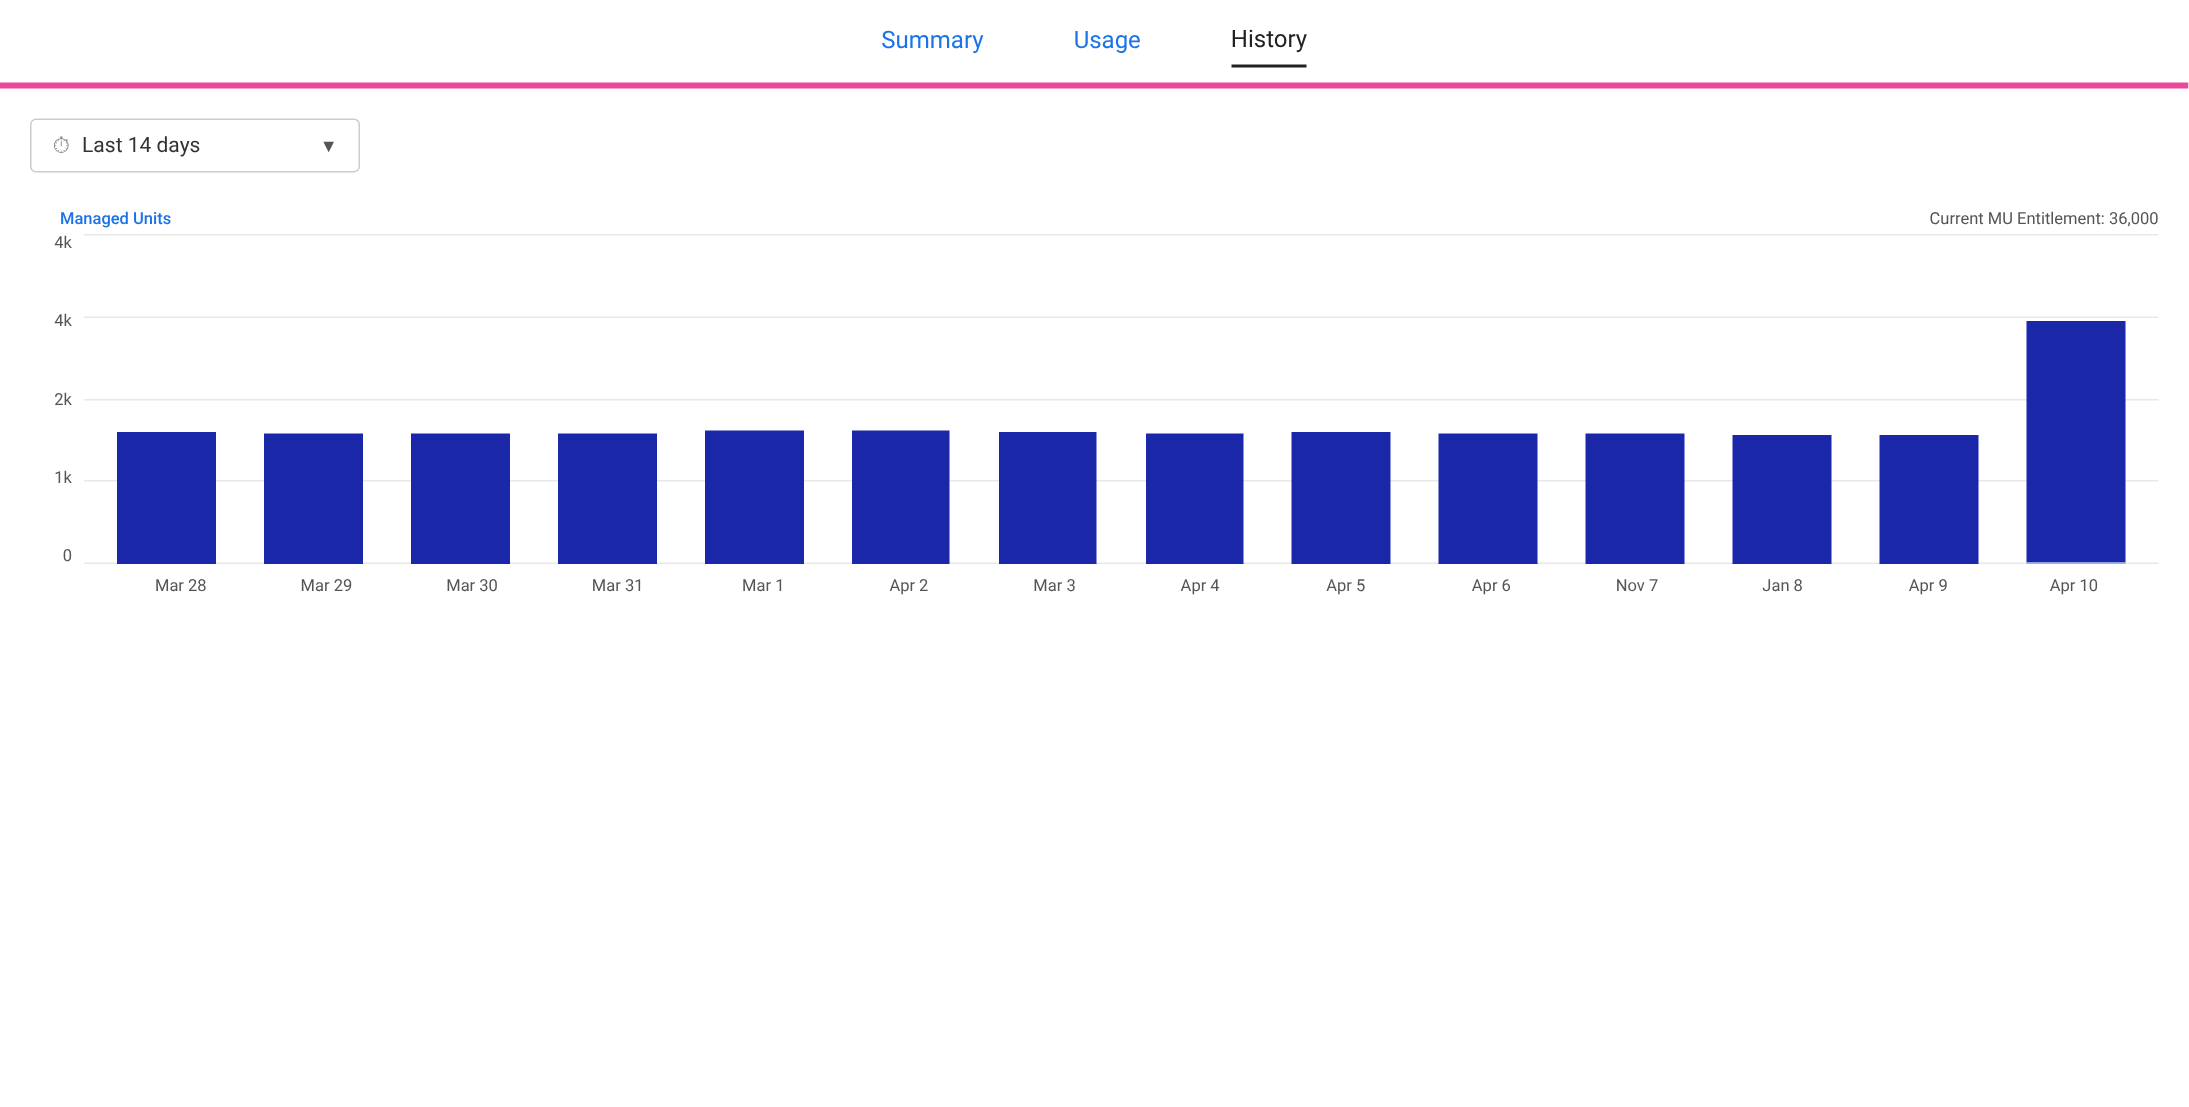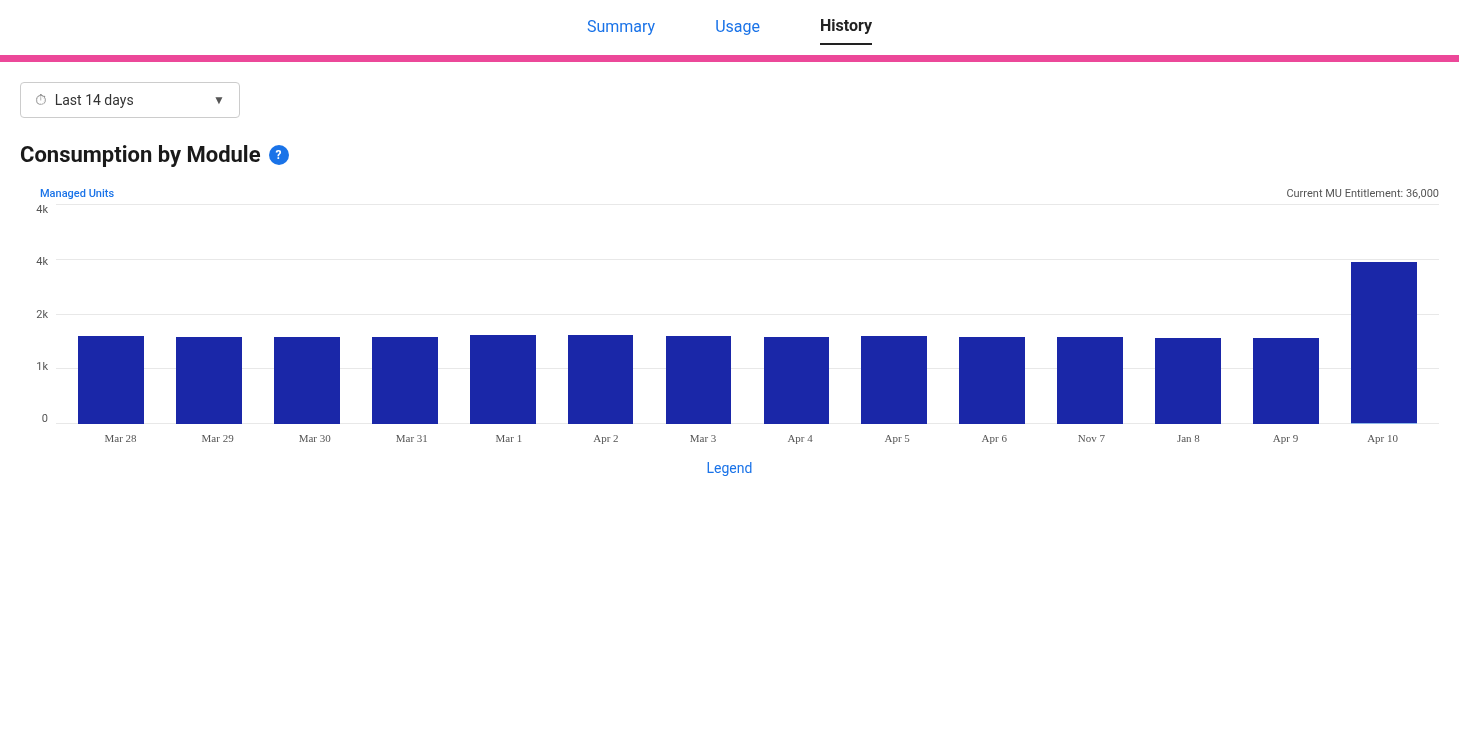--- a/index.html
+++ b/index.html
@@ -8,33 +8,33 @@
       background: #fff;
       color: #333;
       font-size: 14px;
     }
     .top-nav {
       display: flex;
       justify-content: center;
       align-items: center;
       gap: 60px;
       padding: 16px 0 10px;
-      border-bottom: 7px solid #ec4899;
+      border-bottom: 4px solid #ec4899;
     }
     .nav-item {
       font-size: 16px;
       cursor: pointer;
       padding-bottom: 8px;
       color: #1a73e8;
       text-decoration: none;
     }
     .nav-item.active {
       color: #222;
       border-bottom: 2px solid #222;
-      font-weight: 700;
+      font-weight: 400;
     }
     .content {
       padding: 20px 20px 0 20px;
     }
     .date-filter {
       display: inline-flex;
       align-items: center;
       gap: 8px;
       border: 1px solid #ccc;
       border-radius: 4px;
@@ -162,21 +162,20 @@
       display: flex;
       padding: 4px 8px 0;
       margin-left: 44px;
     }
     .x-label {
       flex: 1;
       text-align: center;
       font-size: 11px;
       color: #555;
       padding-top: 4px;
-      font-family: Liberation Serif, serif;
     }
     .legend-row {
       text-align: center;
       margin-top: 16px;
     }
     .legend-link {
       color: #1a73e8;
       cursor: pointer;
       font-size: 14px;
       text-decoration: none;
@@ -199,24 +198,20 @@
   
   <div class="date-filter">
     <span class="left">
       <span class="clock-icon">⏱</span>
       <span>Last 14 days</span>
     </span>
     <span class="chevron">▼</span>
   </div>
 
   
-  <div class="section-title">
-    <span>Consumption by Module</span>
-    <span class="help-icon">?</span>
-  </div>
 
   
   <div class="chart-outer">
     <div class="chart-labels-row">
       <span class="y-axis-label">Managed Units</span>
       <span class="entitlement-label">Current MU Entitlement: 36,000</span>
     </div>
 
     <div style="display:flex;">
 
@@ -324,18 +319,15 @@
         <div class="x-label">Mar 3</div>
         <div class="x-label">Apr 4</div>
         <div class="x-label">Apr 5</div>
         <div class="x-label">Apr 6</div>
         <div class="x-label">Nov 7</div>
         <div class="x-label">Jan 8</div>
         <div class="x-label">Apr 9</div>
         <div class="x-label">Apr 10</div>
       </div>
 
-    <div class="legend-row">
-      <span class="legend-link">Legend</span>
-    </div>
 
   </div>
 </div>
 
 </body></html>

